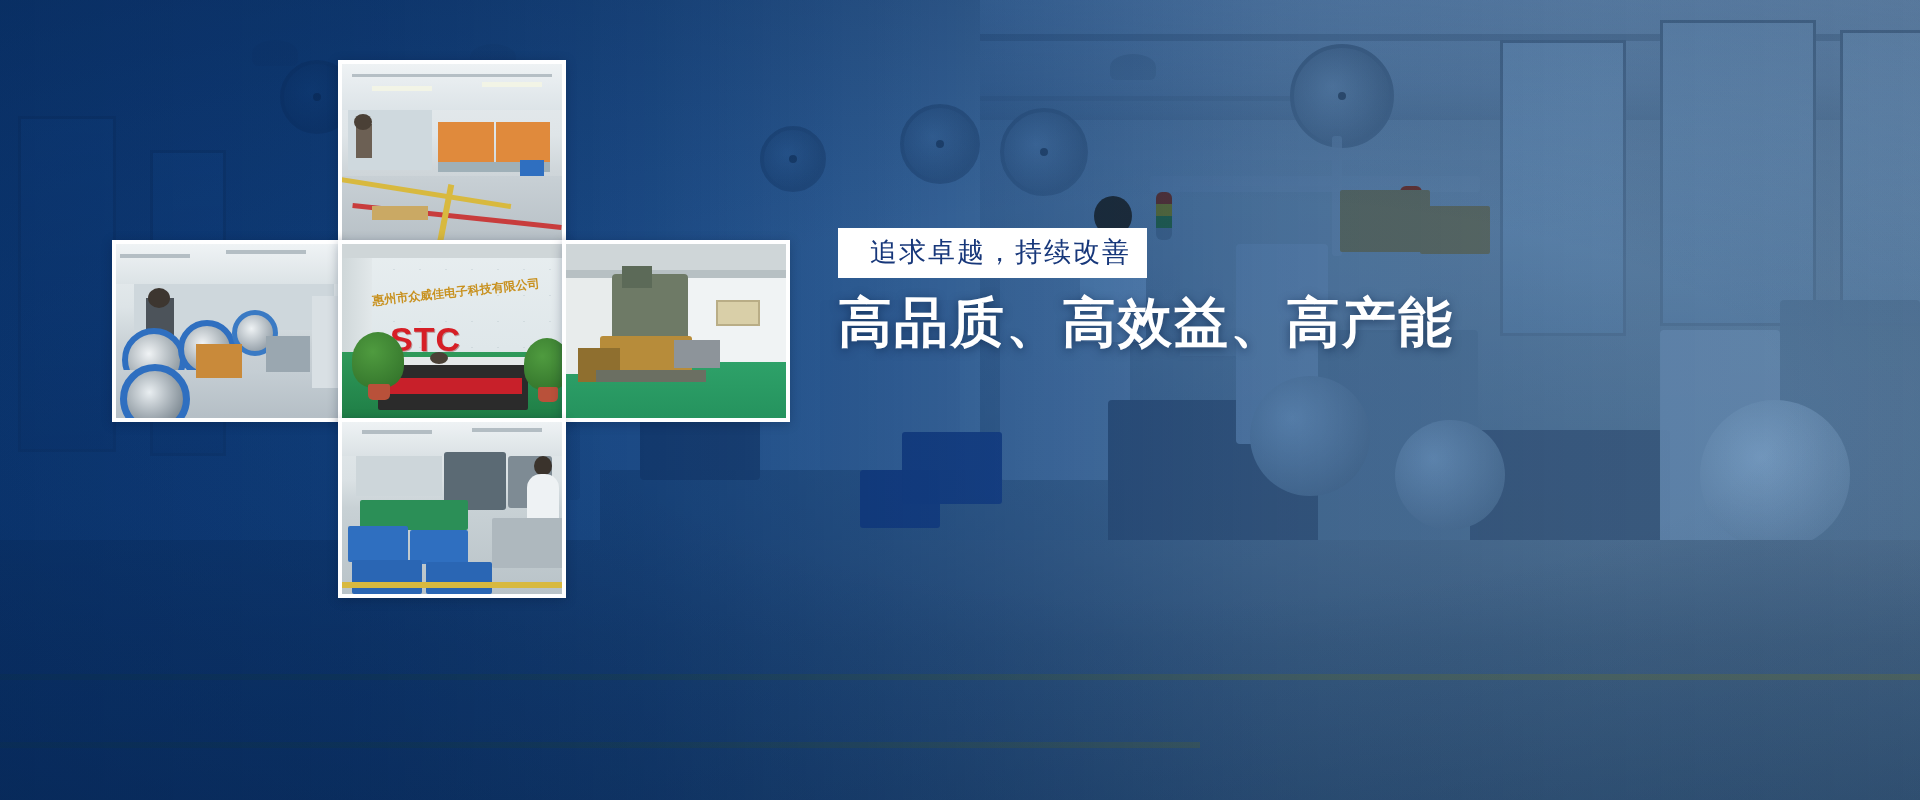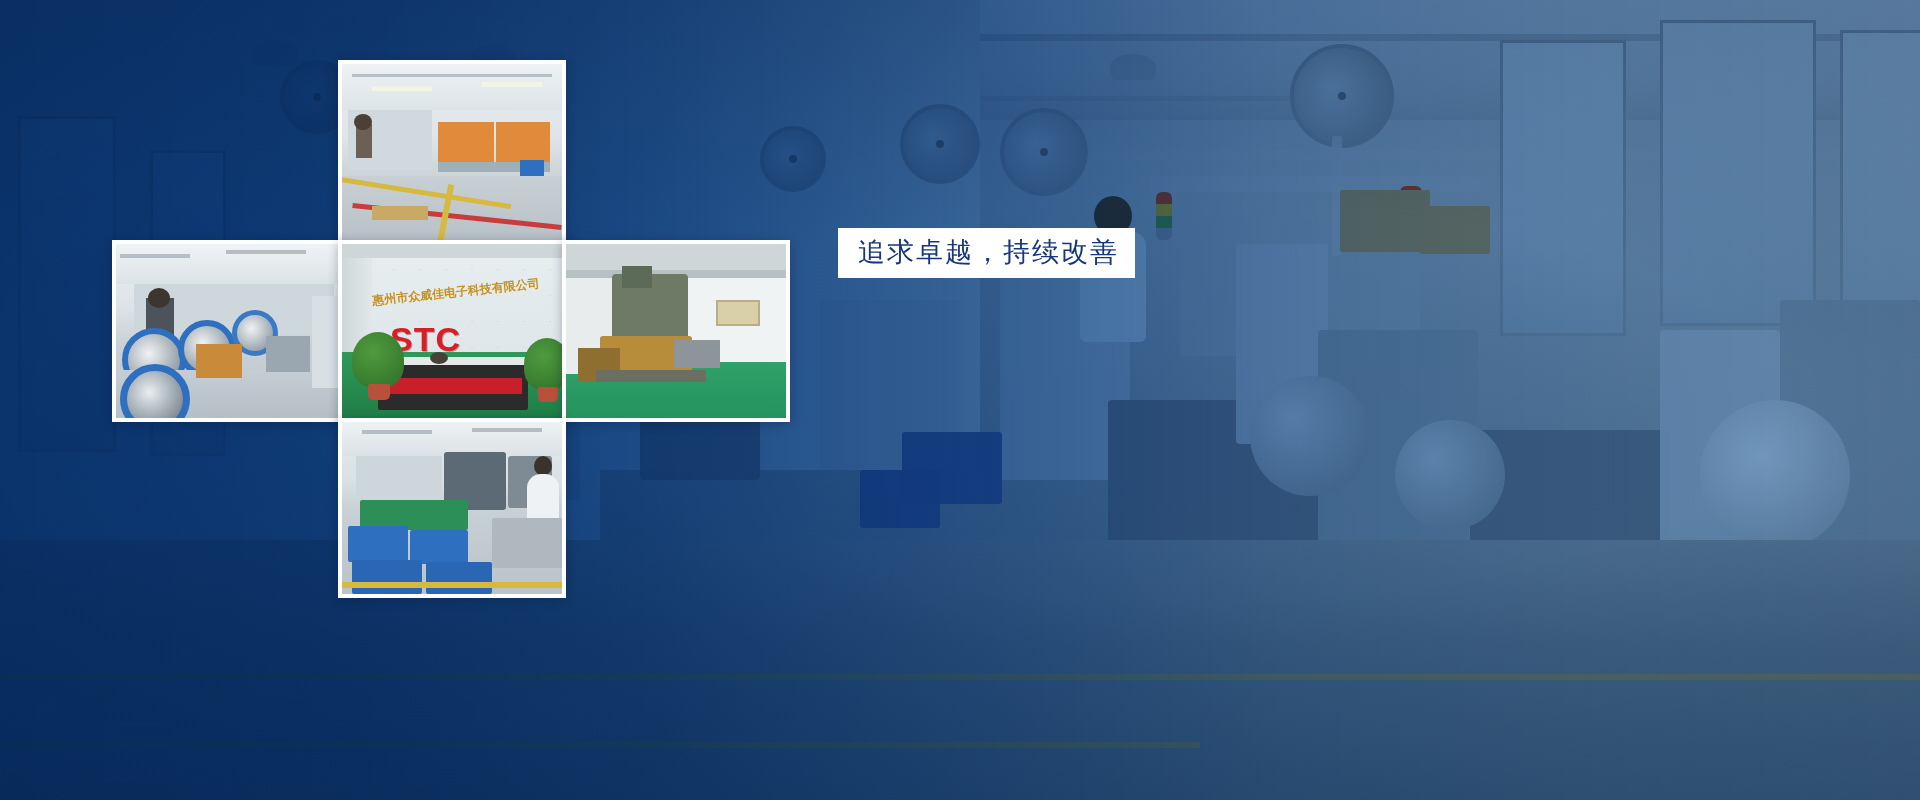--- a/index.html
+++ b/index.html
@@ -90,21 +90,21 @@
   .stc-en{position:absolute;left:96px;top:118px;font-size:6px;color:#8a939a;white-space:nowrap;}
   .stc-desk{position:absolute;left:36px;bottom:8px;width:150px;height:46px;background:#2b2b2b;border-radius:2px;}
   .stc-desk:before{content:"";position:absolute;left:6px;top:14px;width:138px;height:16px;background:#c8202a;}
   .stc-desk:after{content:"";position:absolute;left:-4px;top:-7px;width:158px;height:8px;background:#e5e9ea;border-radius:2px;}
   .plant{position:absolute;border-radius:50% 50% 40% 40%;background:radial-gradient(circle at 40% 35%,#4f9b3f,#2f6e28);}
   .pot{position:absolute;background:#b9513a;border-radius:2px 2px 5px 5px;}
 
   
   .copy{position:absolute;left:838px;top:228px;width:560px;}
   .tagline{display:inline-block;background:#ffffff;color:#17377a;
-           font-size:27px;line-height:1;padding:11px 16px 12px 20px;letter-spacing:2px;
+           font-size:27px;line-height:1;padding:11px 16px 12px 32px;letter-spacing:2px;
            white-space:nowrap;}
   .headline{margin-top:14px;color:#ffffff;font-size:54px;line-height:1.12;font-weight:bold;
             letter-spacing:2px;white-space:nowrap;
             text-shadow:0 2px 10px rgba(5,25,60,.55);}
   .cta{display:inline-block;margin-top:16px;background:#ec0c11;color:#ffffff;
        font-size:27px;line-height:1;padding:12px 20px 13px 20px;font-weight:bold;
        letter-spacing:2px;white-space:nowrap;}
 </style>
 </head>
 <body>
@@ -285,15 +285,16 @@
         <div class="blk" style="left:10px;top:138px;width:70px;height:34px;background:#2a66b4;border-radius:2px;"></div>
         <div class="blk" style="left:84px;top:140px;width:66px;height:32px;background:#2a66b4;border-radius:2px;"></div>
         <div class="blk" style="left:0;top:160px;width:230px;height:6px;background:#d8b93f;"></div>
         <div class="blk" style="left:150px;top:96px;width:76px;height:50px;background:#aeb8be;border-radius:2px;"></div>
       </div>
     </div>
   </div>
 
   <div class="copy">
     <div class="tagline">追求卓越，持续改善</div>
+    <div class="headline">高品质、高效益、高产能</div>
   </div>
 
 </div>
 
 </body></html>

